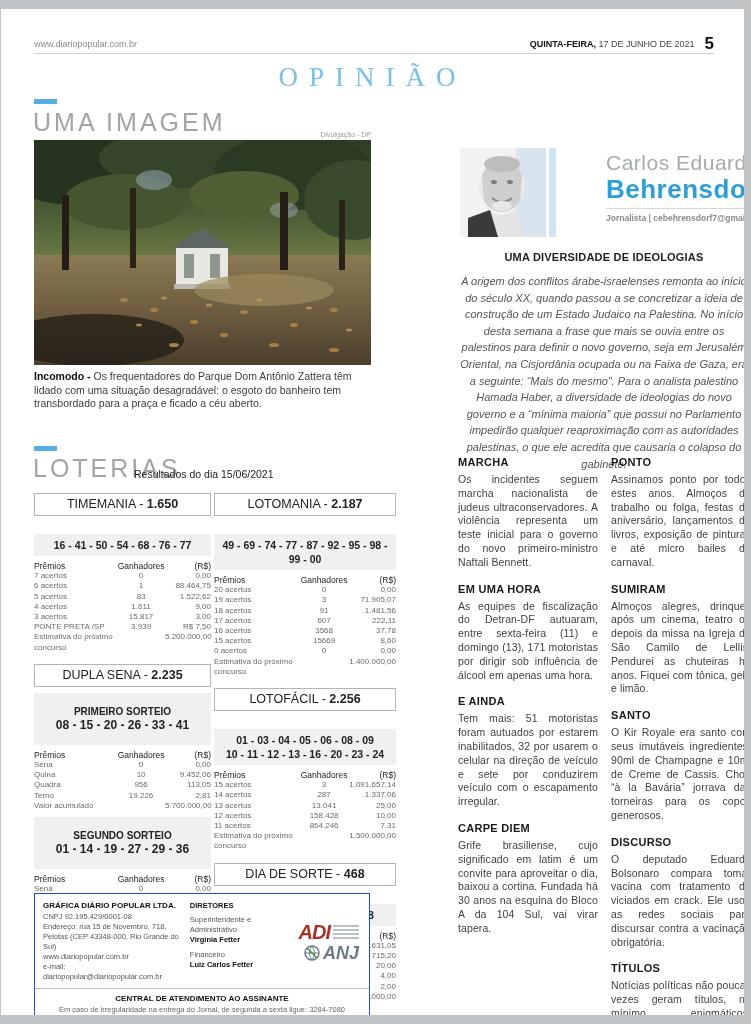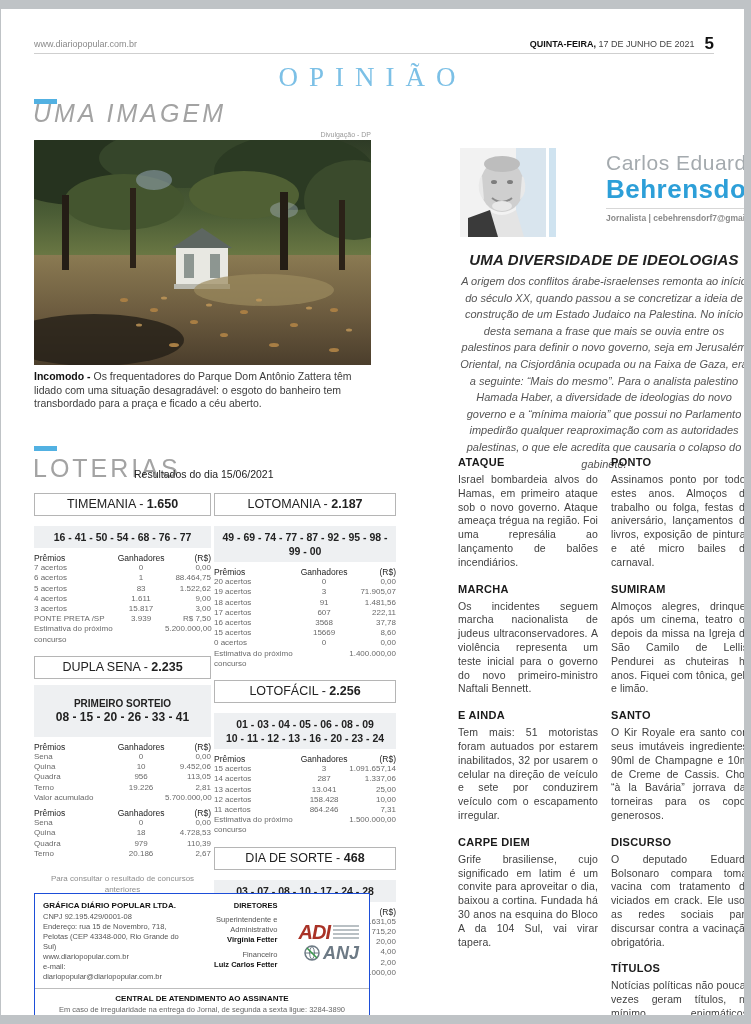--- a/index.html
+++ b/index.html
@@ -12,56 +12,56 @@
   .site-url { font-size:9px; color:#8a8a8a; }
   .date-line { font-size:9px; color:#444; display:flex; align-items:flex-end; gap:10px; }
   .date-line b { color:#111; }
   .page-num { font-size:17px; font-weight:bold; color:#111; line-height:10px; }
   .section-title { position:absolute; top:53px; left:0; right:0; text-align:center; font-family:"Liberation Serif", serif; font-size:27px; letter-spacing:11px; color:#7cc0e6; font-weight:400; }
 
   
   .dash { position:absolute; width:23px; height:5px; background:#52b1e2; }
   .sec-heading { font-size:25px; letter-spacing:3px; color:#a3a3a3; font-weight:300; }
   #uma-imagem-dash { top:90px; left:33px; }
-  #uma-imagem-title { position:absolute; top:90px; left:32px;font-style:italic; }
+  #uma-imagem-title { position:absolute; top:99px; left:32px; }
   #photo-credit { position:absolute; top:122px; left:33px; width:337px; text-align:right; font-size:7px; color:#9a9a9a; }
   #park-photo { position:absolute; top:131px; left:33px; width:337px; height:225px; overflow:hidden; }
   #photo-caption { position:absolute; top:361px; left:33px; width:337px; font-size:10.5px; line-height:13.5px; color:#3c3c3c; }
   #photo-caption b { color:#111; }
 
   
   #loterias-dash { top:437px; left:33px; }
   #loterias-title { position:absolute; top:445px; left:32px; }
   #loterias-sub { position:absolute; top:459px; left:133px; font-size:10.5px; color:#222; }
   .lcol { position:absolute; top:484px; }
   #lcol-left  { left:33px;  width:177px; }
   #lcol-right { left:213px; width:182px; }
   .lbox { margin-bottom:11px; }
   .lbox-header { border:1px solid #b5b5b5; padding:3px 0 4px; text-align:center; font-size:12.5px; color:#222; }
   .lbox-header b { font-weight:bold; }
-  .numbers { background:#eef0f2; text-align:center; font-weight:bold; font-size:10.5px; color:#222; padding:4px 2px; margin-top:10px; }
+  .numbers { background:#eef0f2; text-align:center; font-weight:bold; font-size:10.5px; color:#222; padding:4px 2px; margin-top:18px; }
   .numbers div { line-height:14px; }
   .ltable { margin-top:5px; font-size:8px; color:#6a6a6a; }
   .lrow { display:grid; grid-template-columns:47% 27% 26%; line-height:10.2px; }
   .lrow span:nth-child(2) { text-align:center; }
   .lrow span:nth-child(3) { text-align:right; }
   .lrow.lhead { font-weight:normal; color:#222; font-size:8.5px; }
   .sorteio { background:#eef0f2; text-align:center; font-weight:bold; color:#222; padding:12px 2px; margin-top:6px; }
   .sorteio .slabel { font-size:10px; line-height:13px; }
   .sorteio .snums { font-size:12px; line-height:15px; }
   #loterias-footer { margin-top:14px; text-align:center; font-size:8px; color:#8d8d8d; line-height:11px; }
   #loterias-footer b { color:#333; }
   #loterias-footer .extra { text-align:right; font-weight:bold; color:#333; }
 
   
   #imprint { position:absolute; left:33px; top:884px; width:336px; border:1px solid #1d4ed8; background:#fff; }
   #imprint-top { display:flex; padding:7px 8px 6px; gap:8px; }
   .imp-col1 { width:46%; font-size:7.5px; line-height:10px; color:#555; }
   .imp-col1 .imp-company { font-weight:bold; color:#111; font-size:8px; margin-bottom:1px; }
-  .imp-col2 { width:29%; font-size:7.5px; line-height:10px; color:#555;text-align:right; }
+  .imp-col2 { width:29%; font-size:7.5px; line-height:10px; color:#555; }
   .imp-col2 .imp-head { font-weight:bold; color:#111; margin-bottom:4px; }
   .imp-col2 .imp-name { font-weight:bold; color:#111; margin-bottom:5px; }
   .imp-col3 { width:25%; display:flex; flex-direction:column; align-items:flex-end; justify-content:center; gap:4px; padding-right:2px; }
   .adi-wrap { display:flex; align-items:center; gap:3px;justify-content:center; }
   .adi-text { font-size:20px; font-weight:900; font-style:italic; color:#a93226; letter-spacing:-1px; line-height:18px; }
   .adi-lines { display:flex; flex-direction:column; gap:2px; }
   .adi-lines i { display:block; width:26px; height:2px; background:#b9c0c4; }
   .anj-wrap { display:flex; align-items:center; gap:3px; }
   .anj-text { font-size:18px; font-weight:900; font-style:italic; color:#6d7a85; line-height:16px; }
   #central { border-top:1px solid #bdbdbd; padding:5px 6px 7px; text-align:center; }
@@ -71,21 +71,21 @@
   
   #columnist { position:absolute; left:459px; top:139px; width:290px; }
   #columnist-photo { position:absolute; left:0; top:0; width:86px; height:89px; }
   #columnist-bar { position:absolute; left:89px; top:0; width:7px; height:89px; background:#cfe3f0; }
   #columnist-names { position:absolute; left:104px; top:3px; width:186px;margin-left:42px; }
   .c-name1 { font-size:21px; color:#a4aaae; font-weight:300; letter-spacing:0.5px; line-height:24px; }
   .c-name2 { font-size:26px; color:#2d9fd8; font-weight:bold; letter-spacing:0.5px; line-height:28px; }
   .c-role { margin-top:5px; padding-top:4px; border-top:1px solid #d7d7d7; font-size:8.5px; color:#8a8a8a;font-weight:bold; }
 
   
-  #article-title { position:absolute; left:455px; top:242px; width:296px; text-align:center; font-size:15px; font-weight:bold; font-style:italic; color:#222; letter-spacing:0.2px; }
+  #article-title { position:absolute; left:455px; top:242px; width:296px; text-align:center; font-size:11px; font-weight:bold; color:#222; letter-spacing:0.2px; }
   #article-intro { position:absolute; left:457px; top:264px; width:292px; font-size:11px; font-style:italic; color:#555; line-height:16.6px; text-align:center; }
   .notes-col { position:absolute; top:447px; width:140px; }
   #notes-left  { left:457px; }
   #notes-right { left:610px; }
   .note { margin-bottom:13px; }
   .note h4 { font-size:11px; color:#1a1a1a; letter-spacing:0.3px; margin-bottom:5px; }
   .note p { font-size:10.5px; line-height:13.8px; color:#3f3f3f; text-align:justify; letter-spacing:0.1px; }
 </style>
 </head>
 <body>
@@ -257,20 +257,24 @@
               <span>19.226</span>
               <span>2,81</span>
             </div>
             <div class="lrow">
               <span>Valor acumulado</span>
               <span></span>
               <span>5.700.000,00</span>
             </div>
           </div>
       </div>
+      <div class="sorteio">
+        <div class="slabel">SEGUNDO SORTEIO</div>
+        <div class="snums">01 - 14 - 19 - 27 - 29 - 36</div>
+      </div>
       <div class="ltable">
         <div class="lrow lhead">
           <span>Prêmios</span>
             <span>Ganhadores</span>
             <span>(R$)</span>
         </div>
         <div>
             <div class="lrow">
               <span>Sena</span>
               <span>0</span>
@@ -488,21 +492,21 @@
             <path d="M1 8h14 M8 1a11 11 0 0 1 0 14 M8 1a11 11 0 0 0 0 14" fill="none" stroke="#6d7a85" stroke-width="1"></path>
             <path d="M3 3l10 10" stroke="#3a9a4a" stroke-width="1.5"></path>
           </svg>
           <span class="anj-text">ANJ</span>
         </div>
       </div>
     </div>
     <div id="central">
       <div id="central-title">CENTRAL DE ATENDIMENTO AO ASSINANTE</div>
       <div id="central-lines">
-          <div>Em caso de irregularidade na entrega do Jornal, de segunda a sexta ligue: 3284-3890</div>
+          <div>Em caso de irregularidade na entrega do Jornal, de segunda a sexta ligue: 3284-7080</div>
         </div>
     </div>
   </div>
 
   <div id="columnist">
     <div id="columnist-photo">
       <svg width="86" height="89" viewBox="0 0 86 89" xmlns="http://www.w3.org/2000/svg">
         <rect width="86" height="89" fill="#f2f2f2"></rect>
         <rect x="56" y="0" width="30" height="89" fill="#d9e5ee"></rect>
         <ellipse cx="42" cy="38" rx="22" ry="26" fill="#cfcfcf"></ellipse>
@@ -523,28 +527,28 @@
       <div class="c-name2">Behrensdorf</div>
       <div class="c-role">Jornalista | cebehrensdorf7@gmail.com</div>
     </div>
   </div>
 
   <div id="article-title">UMA DIVERSIDADE DE IDEOLOGIAS</div>
   <div id="article-intro">A origem dos conflitos árabe-israelenses remonta ao início do século XX, quando passou a se concretizar a ideia de construção de um Estado Judaico na Palestina. No início desta semana a frase que mais se ouvia entre os palestinos para definir o novo governo, seja em Jerusalém Oriental, na Cisjordânia ocupada ou na Faixa de Gaza, era a seguinte: “Mais do mesmo”. Para o analista palestino Hamada Haber, a diversidade de ideologias do novo governo e a “mínima maioria” que possui no Parlamento impedirão qualquer reaproximação com as autoridades palestinas, o que ele acredita que causaria o colapso do gabinete.</div>
 
   <div class="notes-col" id="notes-left">
       <div class="note">
-        <h4>ATAQUE</h4>
-        <p>Israel bombardeia alvos do Hamas, em primeiro ataque sob o novo governo. Ataque ameaça trégua na região. Foi uma represália ao lançamento de balões incendiários.</p>
-      </div>
-      <div class="note">
         <h4>MARCHA</h4>
         <p>Os incidentes seguem marcha nacionalista de judeus ultraconservadores. A violência representa um teste inicial para o governo do novo primeiro-ministro Naftali Bennett.</p>
       </div>
       <div class="note">
+        <h4>EM UMA HORA</h4>
+        <p>As equipes de fiscalização do Detran-DF autuaram, entre sexta-feira (11) e domingo (13), 171 motoristas por dirigir sob influência de álcool em apenas uma hora.</p>
+      </div>
+      <div class="note">
         <h4>E AINDA</h4>
         <p>Tem mais: 51 motoristas foram autuados por estarem inabilitados, 32 por usarem o celular na direção de veículo e sete por conduzirem veículo com o escapamento irregular.</p>
       </div>
       <div class="note">
         <h4>CARPE DIEM</h4>
         <p>Grife brasiliense, cujo significado em latim é um convite para aproveitar o dia, baixou a cortina. Fundada há 30 anos na esquina do Bloco A da 104 Sul, vai virar tapera.</p>
       </div>
     </div>
   <div class="notes-col" id="notes-right">
       <div class="note">

